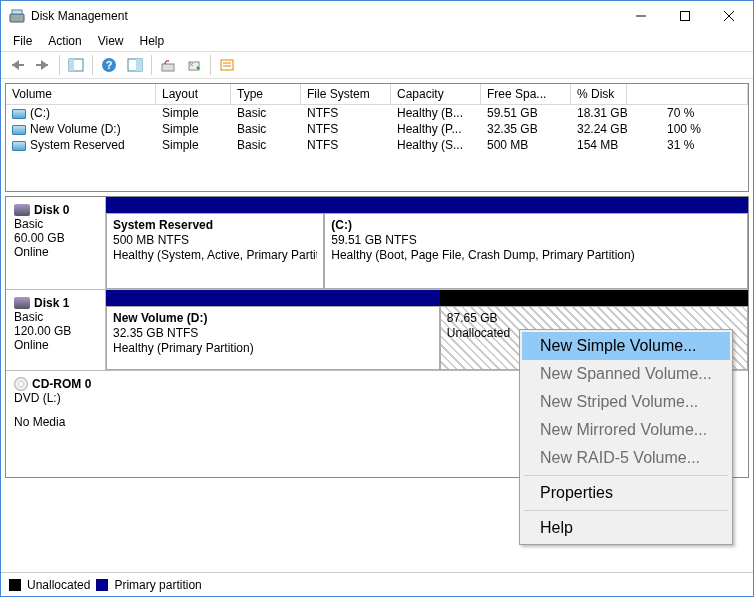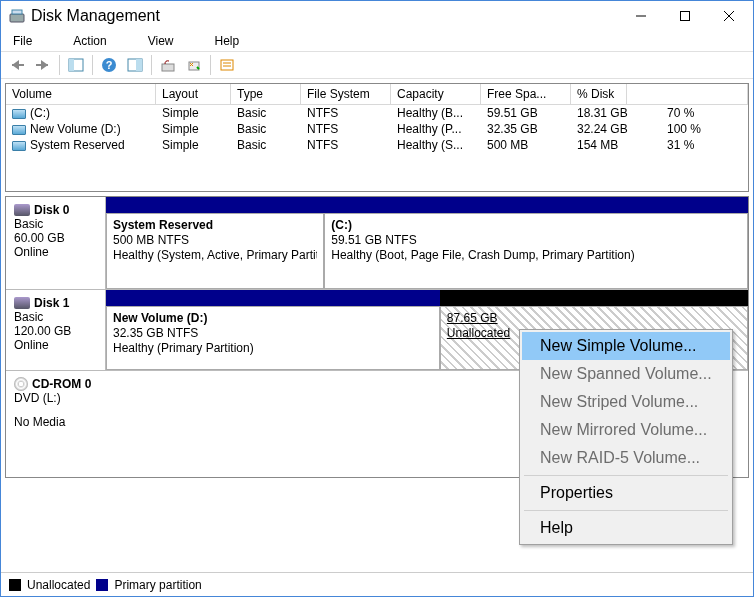--- a/index.html
+++ b/index.html
@@ -1,26 +1,26 @@
 <!DOCTYPE html>
 <html><head>
 <meta charset="utf-8">
 <style>
 * { box-sizing: border-box; margin: 0; padding: 0; font-family: "Segoe UI", Tahoma, sans-serif; }
 body { background: #fff; width: 754px; height: 597px; border: 1px solid #4586d8; overflow: hidden; font-size: 12px; color: #000; position: relative; }
 
 
 .titlebar { height: 30px; background: #fff; display: flex; align-items: center; padding: 0 2px 0 8px; }
 .titlebar .appicon { width: 16px; height: 16px; margin-right: 6px; flex-shrink: 0; }
-.titlebar .title { flex: 1; font-size: 16px; }
+.titlebar .title { flex: 1; font-size: 12px; }
 .titlebar .winbtn { width: 44px; height: 30px; display: flex; align-items: center; justify-content: center; }
 .titlebar .winbtn svg { width: 10px; height: 10px; }
 
 
-.menubar { height: 20px; display: flex; align-items: center; padding: 0 4px; gap: 25px; }
+.menubar { height: 20px; display: flex; align-items: center; padding: 0 4px; }
 .menubar .item { padding: 2px 8px; font-size: 12px; }
 
 
 .toolbar { height: 28px; border-top: 1px solid #e0e0e0; border-bottom: 1px solid #e0e0e0; display: flex; align-items: center; padding: 0 4px; gap: 2px; }
 .toolbar .tbtn { width: 24px; height: 24px; display: flex; align-items: center; justify-content: center; }
 .toolbar .sep { width: 1px; height: 20px; background: #d0d0d0; margin: 0 2px; }
 
 
 .list-wrap { border: 1px solid #888; margin: 4px; }
 .list-hdr { display: flex; background: #fff; }
@@ -51,21 +51,20 @@
 .disk-parts { flex: 1; display: flex; flex-direction: column; }
 .stripe-row { display: flex; }
 .stripe { height: 16px; }
 .stripe.navy { background: #00008b; }
 .stripe.black { background: #000; }
 .part-row { display: flex; flex: 1; }
 .part { border: 1px solid #aaa; padding: 4px 6px; font-size: 12px; line-height: 1.25; overflow: hidden; }
 .part .pname { font-weight: bold; }
 .part.unalloc { 
   background: repeating-linear-gradient(45deg,#fff,#fff 4px,#ccc 4px,#ccc 6px); 
-  text-decoration: underline;
 }
 .disk0 .disk-parts, .disk0 { min-height: 92px; }
 .disk1 .disk-parts, .disk1 { min-height: 80px; }
 .cdrow { min-height: 106px; }
 
 
 .legend { position: absolute; left:0; right:0; bottom: 0; height: 24px; border-top: 1px solid #ccc; padding: 4px 8px; display: flex; align-items: center; gap: 6px; font-size: 12px; }
 .sw { width: 12px; height: 12px; display: inline-block; }
 .sw.black { background: #000; }
 .sw.navy { background: #00008b; }

